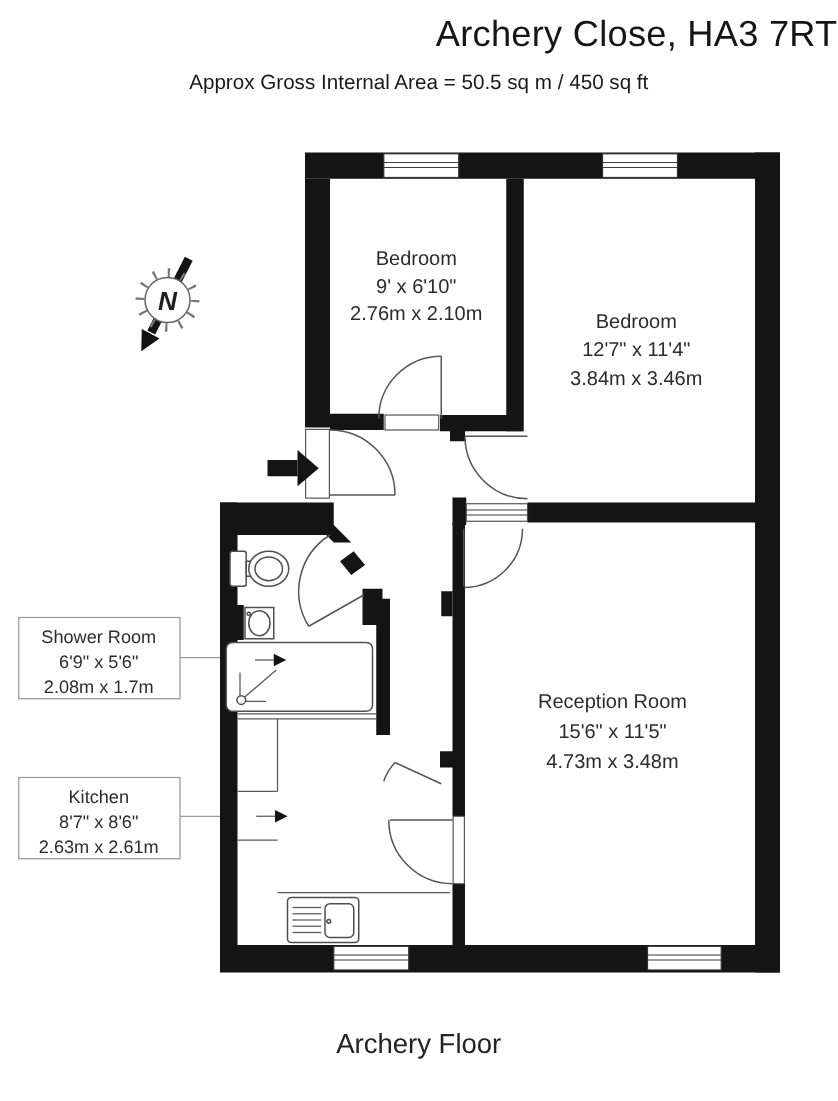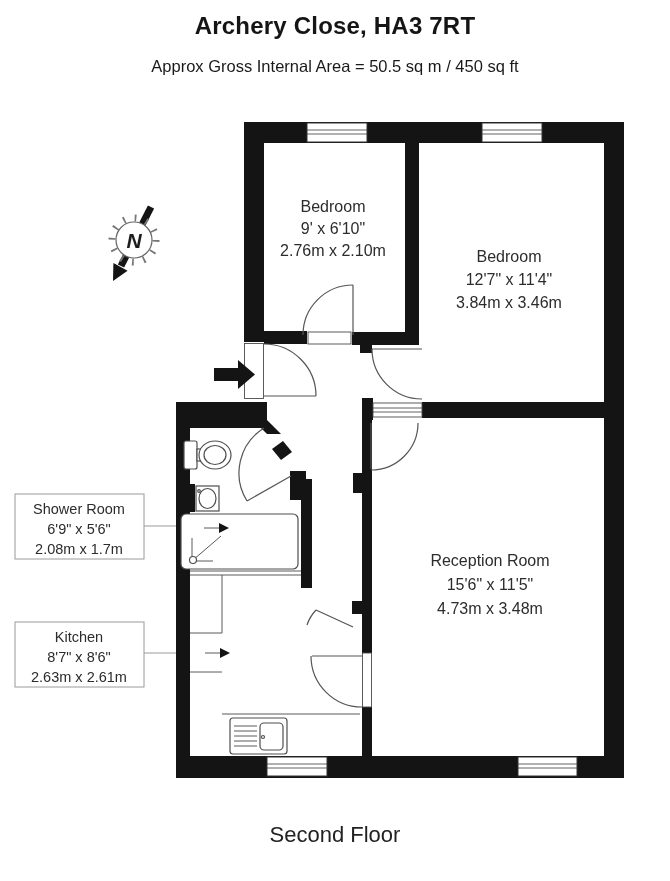--- a/index.html
+++ b/index.html
@@ -1,19 +1,19 @@
 <!DOCTYPE html>
 <html><head>
 <meta charset="utf-8">
 <style>
   html,body{margin:0;padding:0;background:#ffffff;}
   .page{position:relative;width:670px;height:881px;background:#fff;overflow:hidden;
         font-family:"Liberation Sans",sans-serif;color:#111;}
-  .title{position:absolute;top:12px;left:0;width:100%;text-align:center;
-         font-size:24px;font-weight:bold;letter-spacing:.2px;color:#151515;}
+  .title{position:absolute;top:12px;left:0;width:100%;text-align:right;
+         font-size:29px;font-weight:normal;letter-spacing:.2px;color:#151515;}
   .subtitle{position:absolute;top:57px;left:0;width:100%;text-align:center;
             font-size:16.5px;color:#1a1a1a;}
   .floor{position:absolute;top:822px;left:0;width:100%;text-align:center;
          font-size:22px;color:#222;}
   svg{position:absolute;top:0;left:0;}
   .wall{fill:#141414;stroke:none;}
   .sill{fill:#ffffff;stroke:#4a4a4a;stroke-width:0.9;}
   .door{fill:none;stroke:#555;stroke-width:1.2;}
   .leaf{fill:none;stroke:#555;stroke-width:1.2;}
   .fix{fill:#ffffff;stroke:#4f4f4f;stroke-width:1.2;}
@@ -203,14 +203,14 @@
     </g>
     <g>
       <line class="leader" x1="144" y1="653" x2="176" y2="653"></line>
       <rect class="labelbox" x="15" y="622" width="129" height="65"></rect>
       <text class="box-label" x="79" y="642">Kitchen</text>
       <text class="box-label" x="79" y="662">8'7" x 8'6"</text>
       <text class="box-label" x="79" y="682">2.63m x 2.61m</text>
     </g>
   </svg>
 
-  <div class="floor">Second Floor</div>
+  <div class="floor">Archery Floor</div>
 </div>
 
 </body></html>

